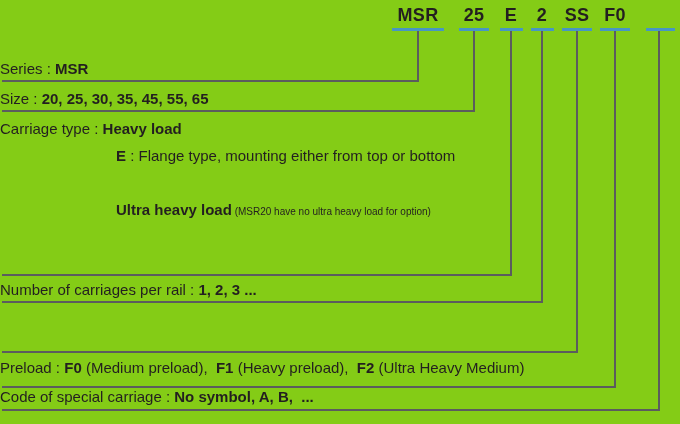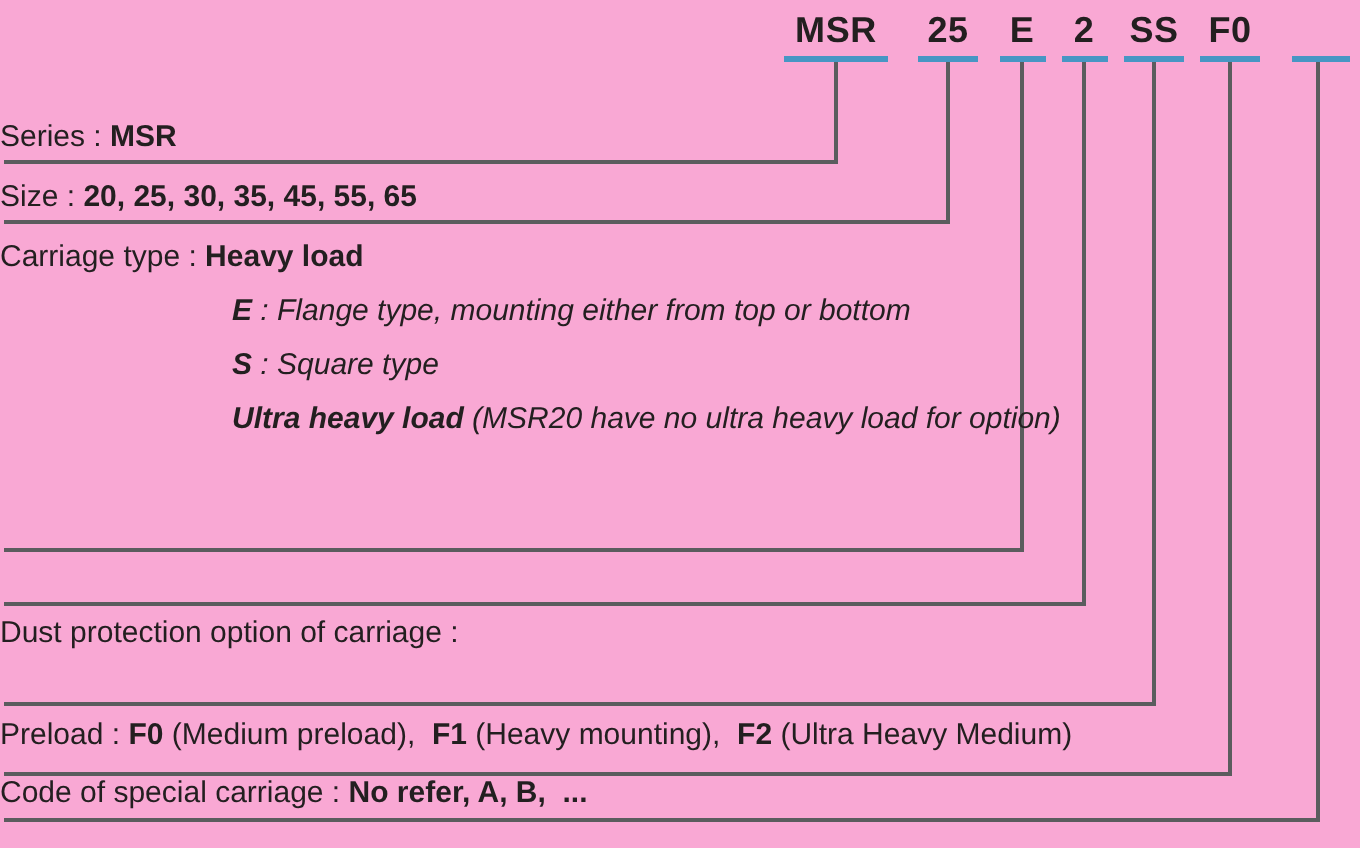--- a/index.html
+++ b/index.html
@@ -1,31 +1,31 @@
 <!DOCTYPE html>
 <html><head>
 <meta charset="utf-8">
 <style>
   html,body { margin:0; padding:0; background:#fff; }
   .canvas {
-    position:relative; width:680px; height:424px; background:#f9a8d4;
+    position:relative; width:680px; height:424px; background:#84cc16;
     font-family:"Liberation Sans", sans-serif; color:#231f20; overflow:hidden;
     --accent:#4796c4; --line:#5b5c5e;
   }
   .code-label {
     position:absolute; top:5px; height:20px; line-height:20px;
     font-size:18px; font-weight:bold; text-align:center; letter-spacing:.3px;
   }
   .bar   { position:absolute; top:28px; height:3px; background:var(--accent); }
   .vline { position:absolute; top:31px; width:2px; background:var(--line); }
   .hline { position:absolute; left:2px; height:2px; background:var(--line); }
   .row   { position:absolute; left:0; font-size:15px; line-height:15px; white-space:pre; }
-  .sub   { left:116px;font-style:italic; }
+  .sub   { left:116px; }
   .b     { font-weight:bold; }
-  .note  { font-size:15px; }
+  .note  { font-size:10px; }
 </style>
 </head>
 <body>
 
 <div class="canvas" style="--accent: #4796c4; --line: #5b5c5e; color: rgb(35, 31, 32);">
 
   <div class="code-label" style="left:373px;width:90px">MSR</div>
   <div class="code-label" style="left:429px;width:90px">25</div>
   <div class="code-label" style="left:466px;width:90px">E</div>
   <div class="code-label" style="left:497px;width:90px">2</div>
@@ -57,27 +57,26 @@
   <div class="hline" style="top:409px;width:658px"></div>
 
   <div class="row" style="top:61px"><span>Series : </span><span class="b">MSR</span></div>
 
   <div class="row" style="top:91px"><span>Size : </span><span class="b">20, 25, 30, 35, 45, 55, 65</span></div>
 
   <div class="row" style="top:121px"><span>Carriage type : </span><span class="b">Heavy load</span></div>
 
   <div class="row sub" style="top:148px"><span class="b">E</span><span> : Flange type, mounting either from top or bottom</span></div>
 
-  <div class="row sub" style="top:175px"><span class="b">S</span><span> : Square type</span></div>
 
   <div class="row sub" style="top:202px"><span class="b">Ultra heavy load</span><span class="note"> (MSR20 have no ultra heavy load for option)</span></div>
 
 
 
-
-  <div class="row" style="top:309px"><span>Dust protection option of carriage :</span></div>
+  <div class="row" style="top:282px"><span>Number of carriages per rail : </span><span class="b">1, 2, 3 ...</span></div>
 
 
-  <div class="row" style="top:360px"><span>Preload : </span><span class="b">F0</span><span> (Medium preload),  </span><span class="b">F1</span><span> (Heavy mounting),  </span><span class="b">F2</span><span> (Ultra Heavy Medium)</span></div>
 
-  <div class="row" style="top:389px"><span>Code of special carriage : </span><span class="b">No refer, A, B,  ...</span></div>
+  <div class="row" style="top:360px"><span>Preload : </span><span class="b">F0</span><span> (Medium preload),  </span><span class="b">F1</span><span> (Heavy preload),  </span><span class="b">F2</span><span> (Ultra Heavy Medium)</span></div>
+
+  <div class="row" style="top:389px"><span>Code of special carriage : </span><span class="b">No symbol, A, B,  ...</span></div>
 
 </div>
 
 </body></html>

